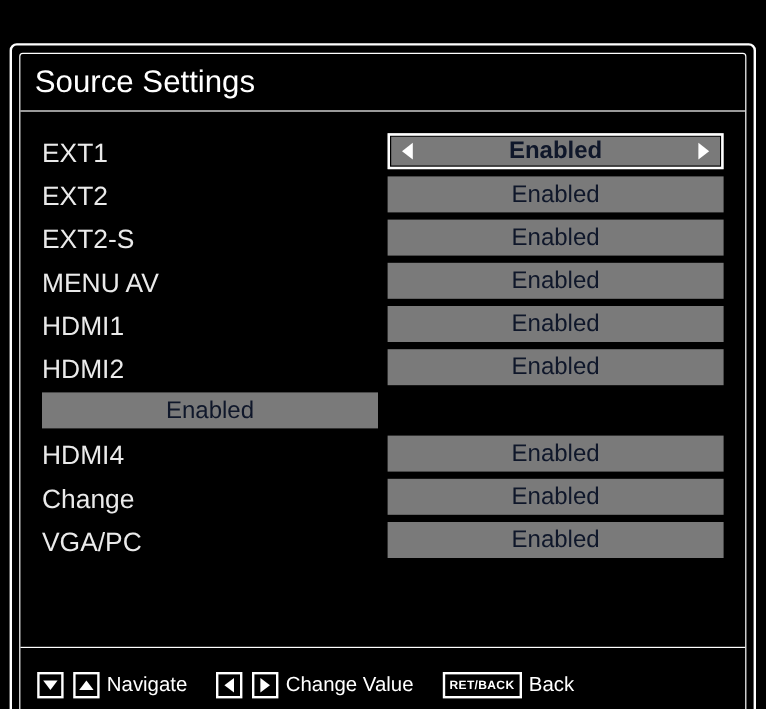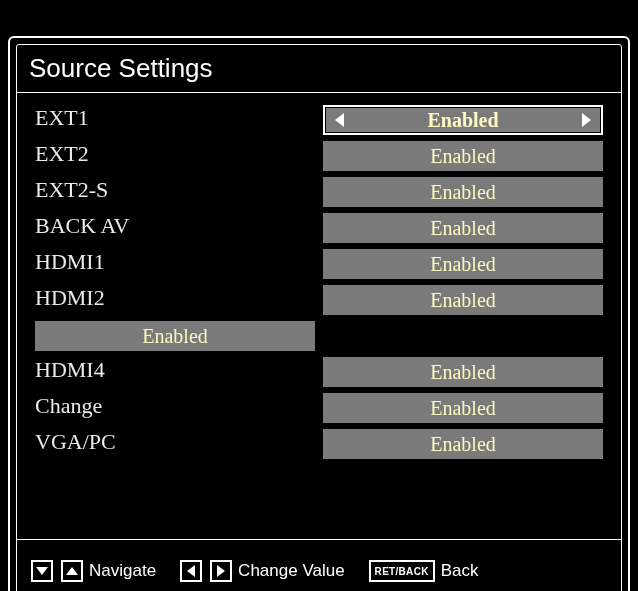--- a/index.html
+++ b/index.html
@@ -35,38 +35,37 @@
       font-size: 26px;
       font-weight: normal;
       margin: 0;
     }
     .content {
       flex: 1;
       padding: 12px 18px 4px 18px;
     }
     .row {
       display: flex;
-      align-items: flex-start;
+      align-items: flex-end;
       height: 36px;
-      font-family: Liberation Serif, serif;
     }
     .label {
       flex: 1;
       font-size: 22px;
       color: #eaeaea;
     }
     .value-box {
       width: 280px;
       height: 30px;
       background: #7a7a7a;
       display: flex;
       align-items: center;
       justify-content: center;
       font-size: 20px;
-      color: #fef9c3;
+      color: #0f172a;
       position: relative;
     }
     .value-box.selected {
       border: 2px solid #fff;
       background: #7a7a7a;
       box-shadow: inset 0 0 0 1px #000;
       font-weight: bold;
     }
     .arrow-left, .arrow-right {
       position: absolute;
@@ -148,21 +147,21 @@
             <span>Enabled</span>
           </div>
         </div>
         <div class="row">
           <div class="label">EXT2-S</div>
           <div class="value-box">
             <span>Enabled</span>
           </div>
         </div>
         <div class="row">
-          <div class="label">BACK AV</div>
+          <div class="label">MENU AV</div>
           <div class="value-box">
             <span>Enabled</span>
           </div>
         </div>
         <div class="row">
           <div class="label">HDMI1</div>
           <div class="value-box">
             <span>Enabled</span>
           </div>
         </div>

